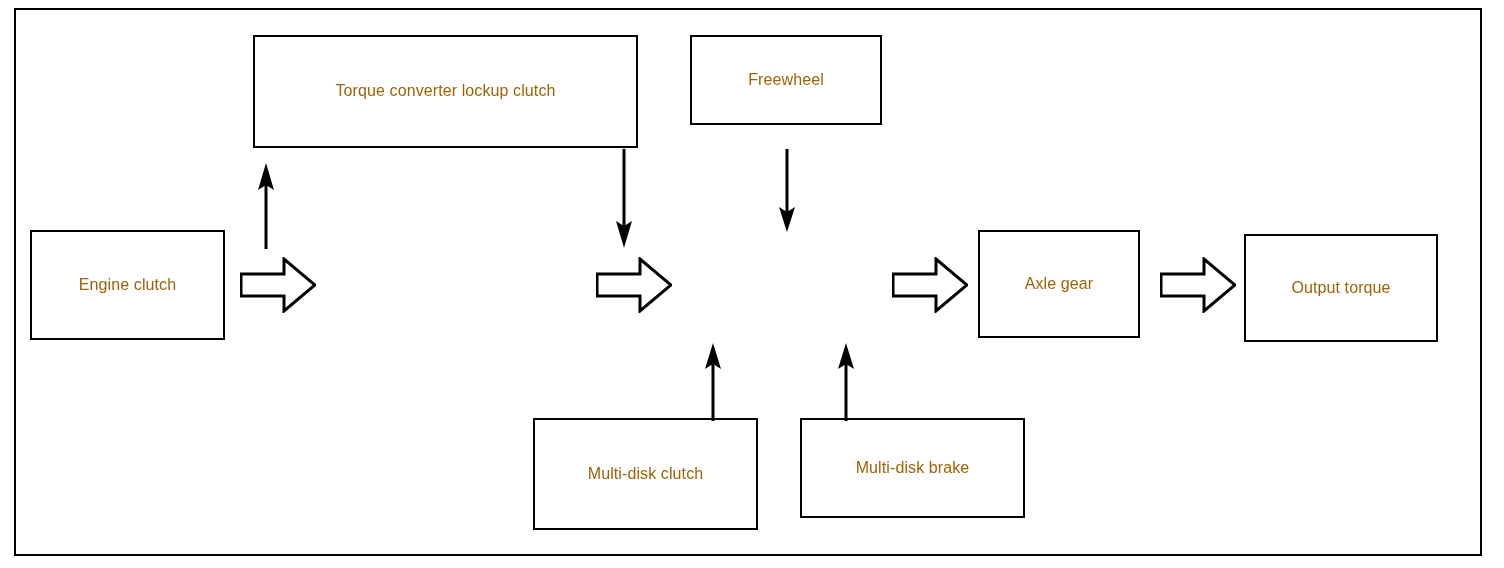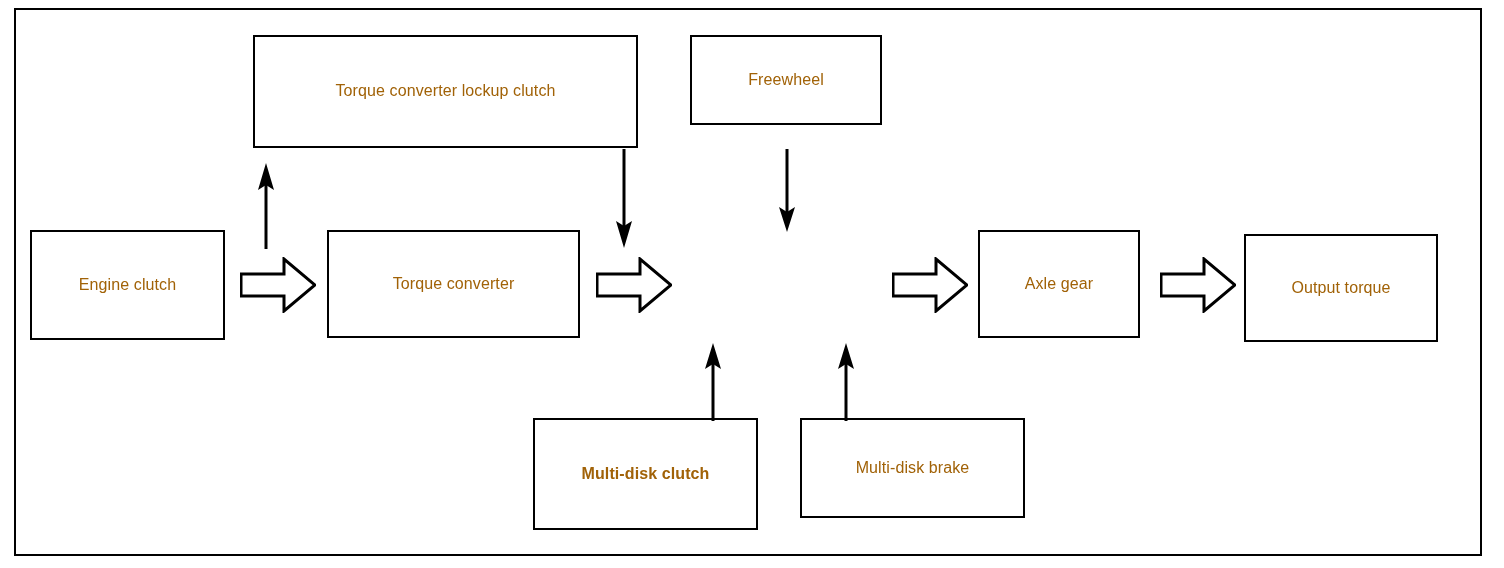--- a/index.html
+++ b/index.html
@@ -66,34 +66,31 @@
   </div>
 
   <div class="node" style="left:690px; top:35px; width:192px; height:90px;">
     <span class="label">Freewheel</span>
   </div>
 
   <div class="node" style="left:30px; top:230px; width:195px; height:110px;">
     <span class="label">Engine clutch</span>
   </div>
 
-  <div class="node" style="left:327px; top:230px; width:253px; height:108px;">
-    <span class="label">Torque converter</span>
-  </div>
 
 
   <div class="node" style="left:978px; top:230px; width:162px; height:108px;">
     <span class="label">Axle gear</span>
   </div>
 
   <div class="node" style="left:1244px; top:234px; width:194px; height:108px;">
     <span class="label">Output torque</span>
   </div>
 
-  <div class="node" style="left:533px; top:418px; width:225px; height:112px;font-weight:bold;">
+  <div class="node" style="left:533px; top:418px; width:225px; height:112px;">
     <span class="label">Multi-disk clutch</span>
   </div>
 
   <div class="node" style="left:800px; top:418px; width:225px; height:100px;">
     <span class="label">Multi-disk brake</span>
   </div>
 
   <div class="blockarrow" style="left:240px; top:257px; width:76px; height:56px;">
     <svg width="76" height="56" viewBox="0 0 76 56">
       <polygon points="1,17 44,17 44,2 75,28 44,54 44,39 1,39" fill="#ffffff" stroke="#000000" stroke-width="3" stroke-linejoin="miter"></polygon>

